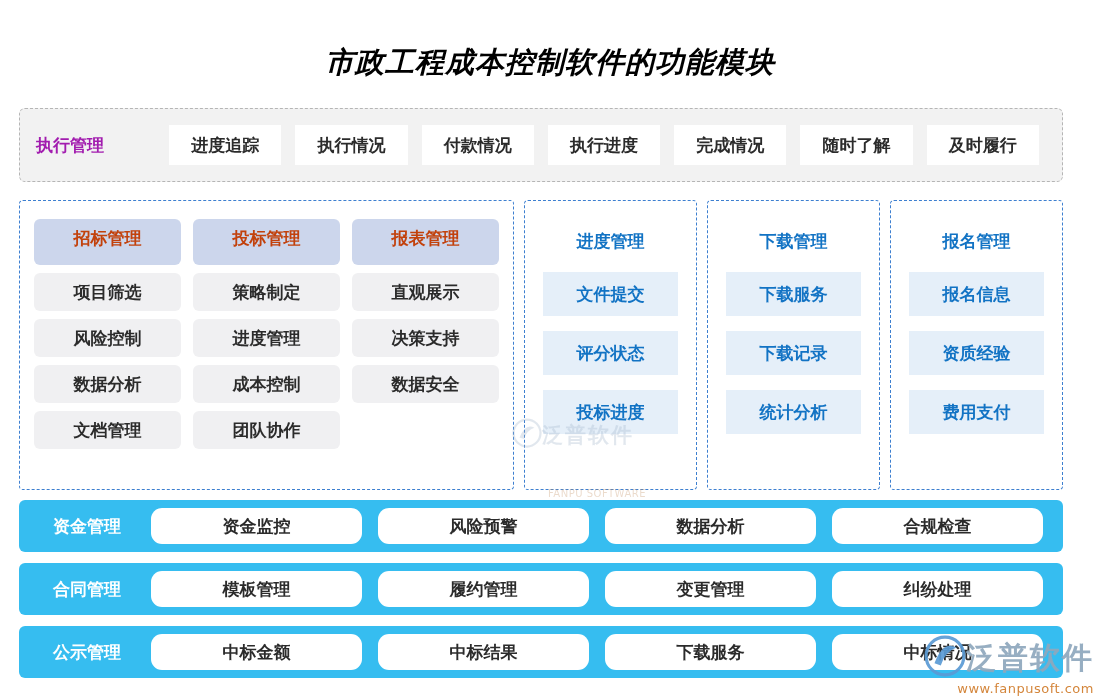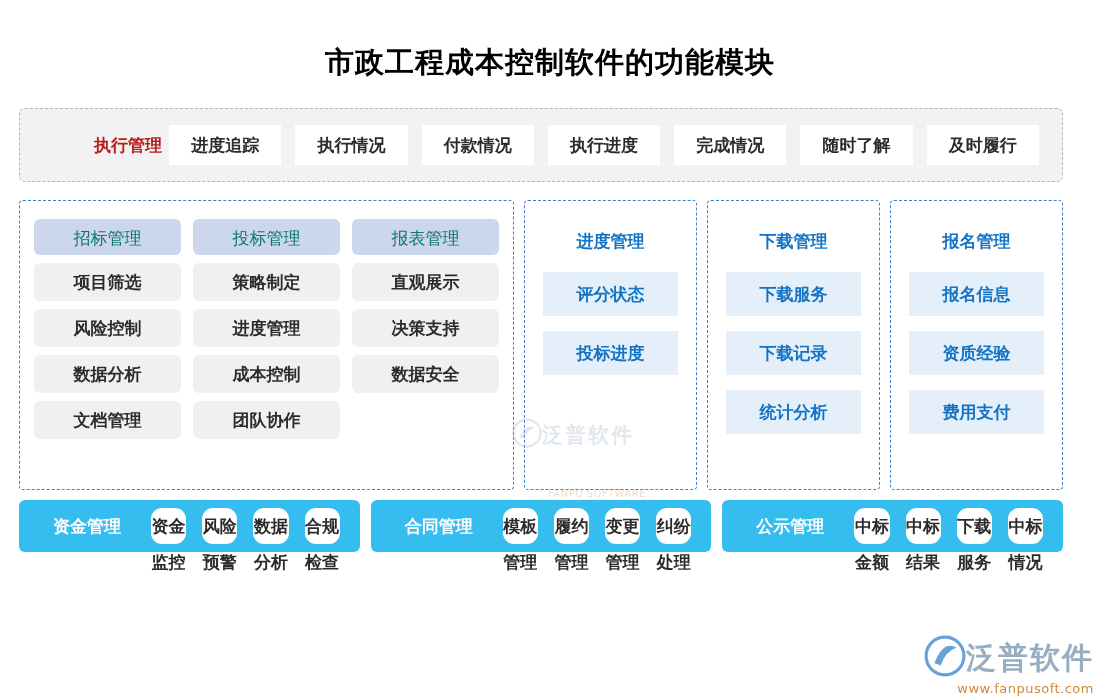--- a/index.html
+++ b/index.html
@@ -19,44 +19,45 @@
   .page-title {
     text-align: center;
     font-size: 29px;
     font-weight: bold;
     color: #000000;
     letter-spacing: 1px;
     margin: 0;
     padding-top: 42px;
     height: 40px;
     line-height: 40px;
+    font-style: italic;
   }
 
   
   .exec-row {
     position: absolute;
     left: 19px;
     top: 108px;
     width: 1044px;
     height: 74px;
     background: #f2f2f2;
     border: 1px dashed #b5b5b5;
     border-radius: 6px;
     display: flex;
     align-items: center;
     padding: 0 16px;
     box-sizing: border-box;
   }
   .exec-lead {
     width: 126px;
     flex: 0 0 126px;
-    text-align: right;
-    font-size: 17px;
-    font-weight: bold;
-    color: #b91c1c;
+    text-align: left;
+    font-size: 17px;
+    font-weight: bold;
+    color: #a21caf;
   }
   .exec-cell {
     flex: 1 1 0;
     margin: 0 7px;
     height: 40px;
     line-height: 40px;
     background: #ffffff;
     text-align: center;
     font-size: 17px;
     font-weight: bold;
@@ -85,28 +86,28 @@
     padding: 18px 14px;
     gap: 12px;
   }
   .col {
     flex: 1 1 0;
     display: flex;
     flex-direction: column;
     gap: 8px;
   }
   .col-head {
-    height: 36px;
+    height: 46px;
     line-height: 38px;
     border-radius: 6px;
     background: #ccd6ec;
     text-align: center;
     font-size: 17px;
-    font-weight: normal;
-    color: #0f766e;
+    font-weight: bold;
+    color: #c2410c;
   }
   .col-item {
     height: 38px;
     line-height: 38px;
     border-radius: 6px;
     background: #f0f0f2;
     text-align: center;
     font-size: 17px;
     font-weight: bold;
     color: #2b2b2b;
@@ -137,21 +138,21 @@
     color: #1273c4;
   }
 
   
   .bars {
     position: absolute;
     left: 19px;
     top: 500px;
     width: 1044px;
     display: flex;
-    flex-direction: row;
+    flex-direction: column;
     gap: 11px;
   }
   .bar {
     height: 52px;
     background: #36bdf0;
     border-radius: 6px;
     display: flex;
     align-items: center;
     padding: 0 12px;
     box-sizing: border-box;
@@ -252,20 +253,21 @@
     <div class="col">
       <div class="col-head">报表管理</div>
       <div class="col-item">直观展示</div>
       <div class="col-item">决策支持</div>
       <div class="col-item">数据安全</div>
     </div>
   </div>
 
   <div class="panel panel-narrow">
     <div class="panel-narrow-head">进度管理</div>
+    <div class="panel-narrow-item">文件提交</div>
     <div class="panel-narrow-item">评分状态</div>
     <div class="panel-narrow-item">投标进度</div>
   </div>
 
   <div class="panel panel-narrow">
     <div class="panel-narrow-head">下载管理</div>
     <div class="panel-narrow-item">下载服务</div>
     <div class="panel-narrow-item">下载记录</div>
     <div class="panel-narrow-item">统计分析</div>
   </div>

